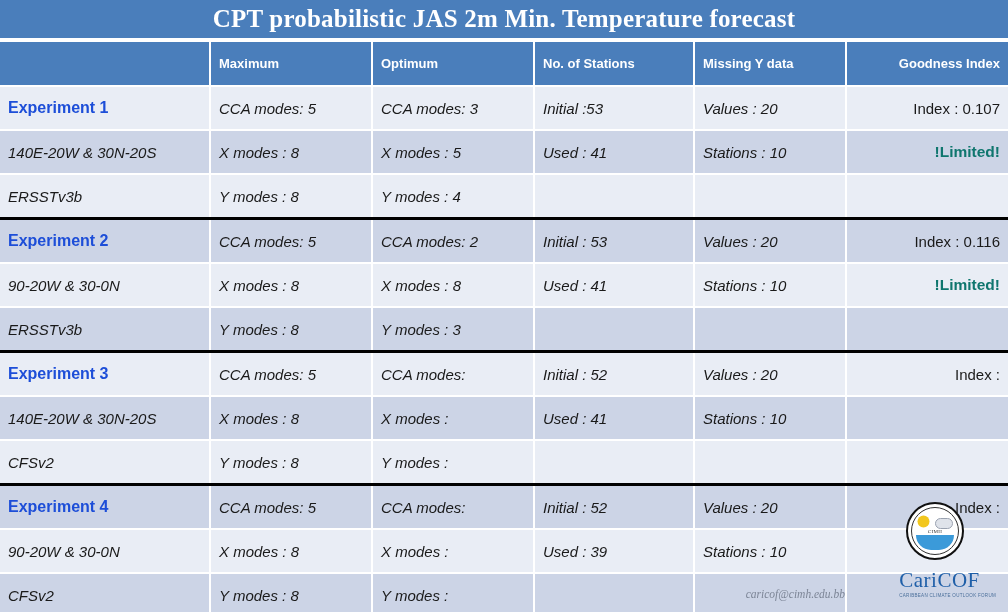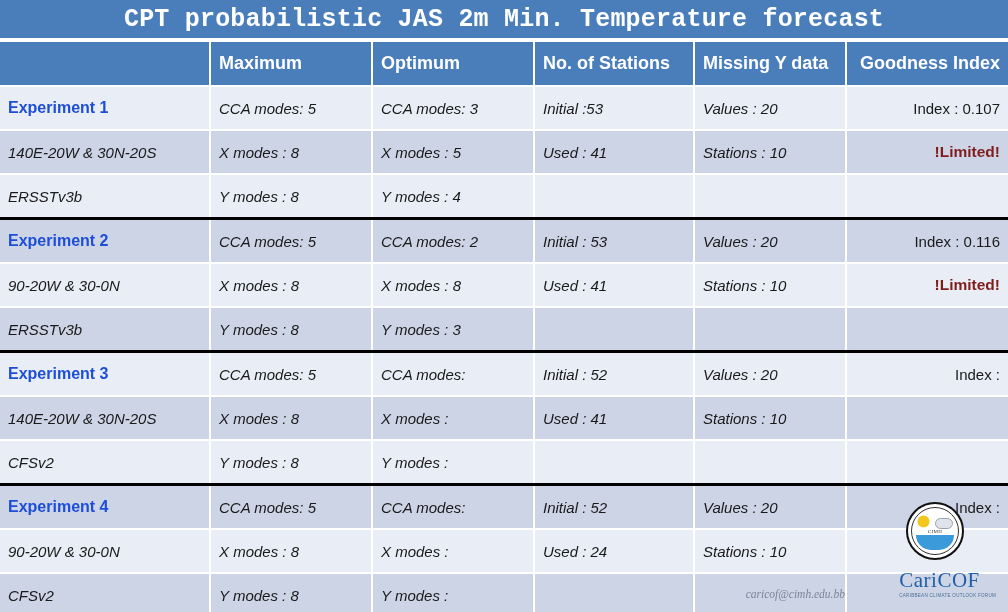--- a/index.html
+++ b/index.html
@@ -11,21 +11,21 @@
   }
   .slide{position:relative;width:1008px;height:612px;overflow:hidden;}
 
   
   .title-bar{
     position:absolute;left:0;top:0;width:1008px;height:38px;
     background:#4a7ebb;
     display:flex;align-items:center;justify-content:center;
   }
   .title-text{
-    font-family:Liberation Mono, monospace;
+    font-family:Liberation Serif, serif;
     font-weight:bold;
     font-size:25px;
     color:#ffffff;
     letter-spacing:.2px;
     white-space:nowrap;
   }
 
   
   .tbl{
     position:absolute;left:0;top:42px;
@@ -52,38 +52,38 @@
     white-space:nowrap;
   }
   .tbl th:first-child, .tbl td:first-child{border-left:none;}
   .tbl th:last-child, .tbl td:last-child{border-right:none;text-align:right;}
 
   
   .tbl thead th{
     background:#4a7ebb;
     color:#ffffff;
     font-weight:bold;
-    font-size:18px;
+    font-size:13px;
     text-align:left;
     height:43px;
   }
   .tbl thead th.blank{background:#4a7ebb;}
 
   
   tr.band-a td{background:#e9edf5;}
   tr.band-b td{background:#ccd4e6;}
 
   
   tr.grp-top td{border-top:3px solid #000000;}
 
   
   .exp-name{font-weight:bold;font-style:normal;color:#1d4ed8;font-size:16px;}
   .ital{font-style:italic;color:#1a1a1a;}
   .plain{font-style:normal;color:#1a1a1a;}
-  .limited{color:#7f1d1d;font-weight:bold;font-style:normal;font-size:15.5px;}
+  .limited{color:#0f766e;font-weight:bold;font-style:normal;font-size:15.5px;}
 
   
   .email{
     position:absolute;right:163px;bottom:12px;
     font-family:"Liberation Serif", serif;
     font-style:italic;
     font-size:11.5px;
     color:#7c8596;
     white-space:nowrap;
   }
@@ -243,21 +243,21 @@
           <td><span class="ital">CCA modes: 5</span></td>
           <td><span class="ital">CCA modes:</span></td>
           <td><span class="ital">Initial : 52</span></td>
           <td><span class="ital">Values : 20</span></td>
           <td><span class="plain">Index :</span></td>
         </tr>
         <tr class="band-a">
           <td><span class="ital">90-20W &amp; 30-0N</span></td>
           <td><span class="ital">X modes : 8</span></td>
           <td><span class="ital">X modes :</span></td>
-          <td><span class="ital">Used : 24</span></td>
+          <td><span class="ital">Used : 39</span></td>
           <td><span class="ital">Stations : 10</span></td>
           <td><span class="ital"></span></td>
         </tr>
         <tr class="band-b">
           <td><span class="ital">CFSv2</span></td>
           <td><span class="ital">Y modes : 8</span></td>
           <td><span class="ital">Y modes :</span></td>
           <td><span class="ital"></span></td>
           <td><span class="ital"></span></td>
           <td><span class="ital"></span></td>

